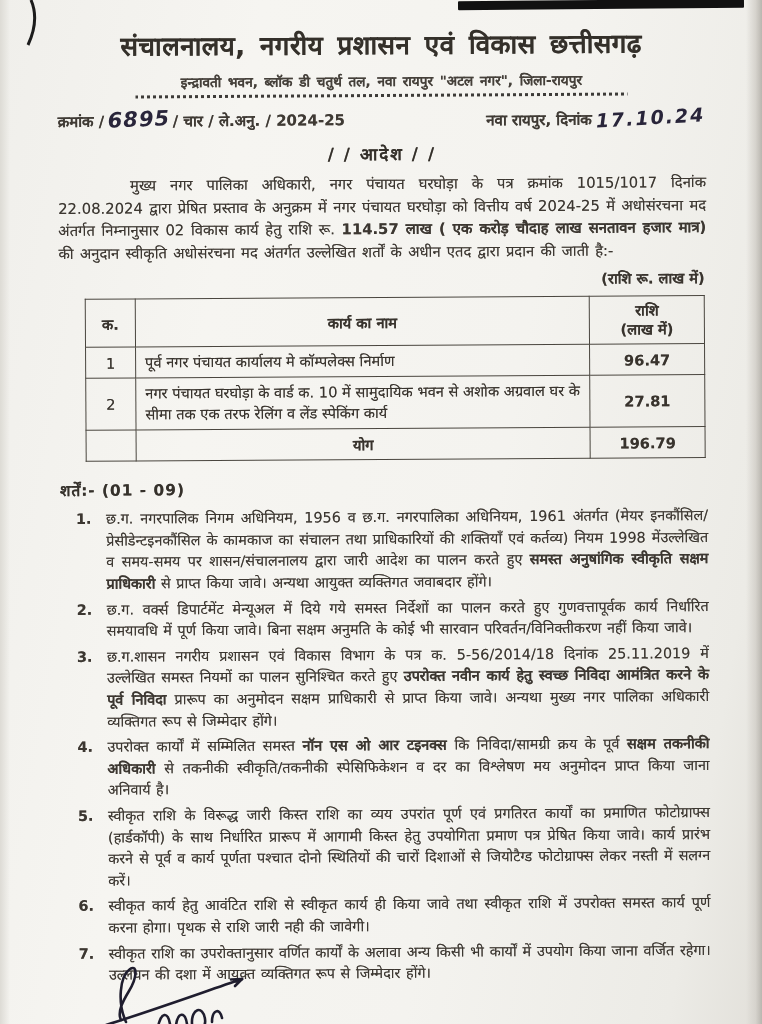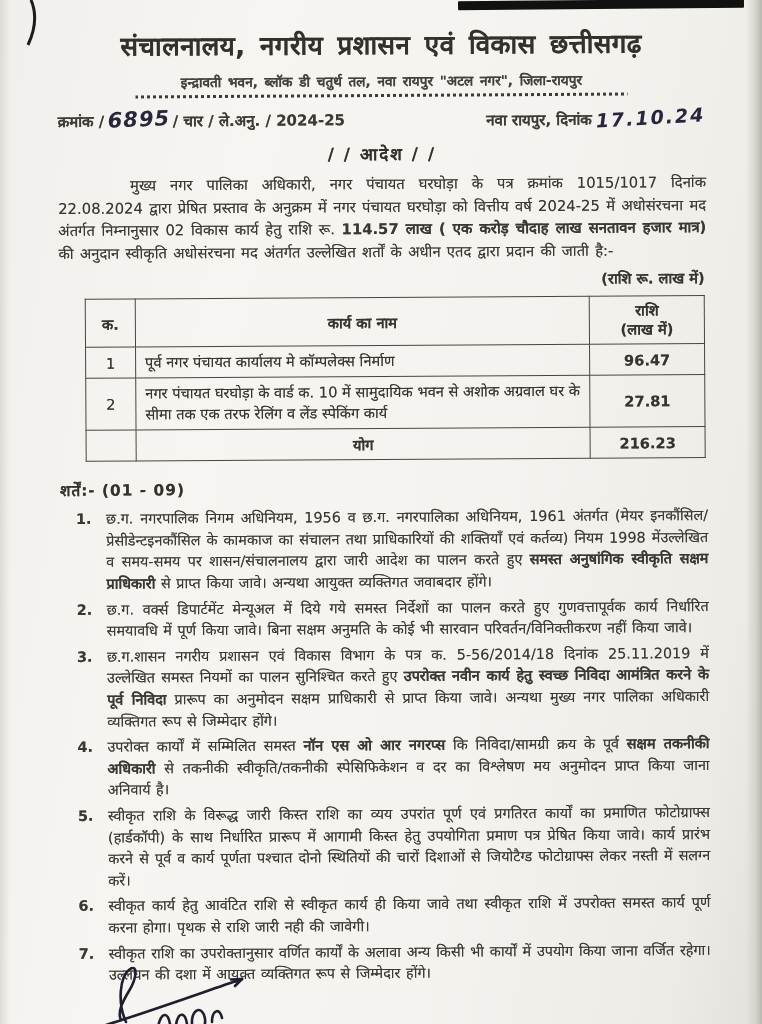--- a/index.html
+++ b/index.html
@@ -143,21 +143,21 @@
           <td class="amt">96.47</td>
         </tr>
         <tr>
           <td class="sno">2</td>
           <td class="name">नगर पंचायत घरघोड़ा के वार्ड क. 10 में सामुदायिक भवन से अशोक अग्रवाल घर के सीमा तक एक तरफ रेलिंग व लेंड स्पेकिंग कार्य</td>
           <td class="amt">27.81</td>
         </tr>
         <tr>
           <td class="sno"></td>
           <td class="total-label">योग</td>
-          <td class="amt">216.23</td>
+          <td class="amt">196.79</td>
         </tr>
       </tbody>
     </table>
 
     <div class="conditions">
       <div class="cond-heading">शर्तें:- (01 - 09)</div>
       <div class="cond-list">
 
         <div class="cond-item">
           <span class="cond-num">1.</span><span>छ.ग. नगरपालिक निगम अधिनियम, 1956 व छ.ग. नगरपालिका अधिनियम, 1961 अंतर्गत (मेयर इनकौंसिल/प्रेसीडेन्टइनकौंसिल के कामकाज का संचालन तथा प्राधिकारियों की शक्तियाँ एवं कर्तव्य) नियम 1998 मेंउल्लेखित व समय-समय पर शासन/संचालनालय द्वारा जारी आदेश का पालन करते हुए </span><span class="b">समस्त अनुषांगिक स्वीकृति सक्षम प्राधिकारी</span><span> से प्राप्त किया जावे। अन्यथा आयुक्त व्यक्तिगत जवाबदार होंगे।</span>
@@ -165,21 +165,21 @@
 
         <div class="cond-item">
           <span class="cond-num">2.</span><span>छ.ग. वर्क्स डिपार्टमेंट मेन्यूअल में दिये गये समस्त निर्देशों का पालन करते हुए गुणवत्तापूर्वक कार्य निर्धारित समयावधि में पूर्ण किया जावे। बिना सक्षम अनुमति के कोई भी सारवान परिवर्तन/विनिक्तीकरण नहीं किया जावे।</span>
         </div>
 
         <div class="cond-item">
           <span class="cond-num">3.</span><span>छ.ग.शासन नगरीय प्रशासन एवं विकास विभाग के पत्र क. 5-56/2014/18 दिनांक 25.11.2019 में उल्लेखित समस्त नियमों का पालन सुनिश्चित करते हुए </span><span class="b">उपरोक्त नवीन कार्य हेतु स्वच्छ निविदा आमंत्रित करने के पूर्व निविदा</span><span> प्रारूप का अनुमोदन सक्षम प्राधिकारी से प्राप्त किया जावे। अन्यथा मुख्य नगर पालिका अधिकारी व्यक्तिगत रूप से जिम्मेदार होंगे।</span>
         </div>
 
         <div class="cond-item">
-          <span class="cond-num">4.</span><span>उपरोक्त कार्यों में सम्मिलित समस्त </span><span class="b">नॉन एस ओ आर नगरप्स</span><span> कि निविदा/सामग्री क्रय के पूर्व </span><span class="b">सक्षम तकनीकी अधिकारी</span><span> से तकनीकी स्वीकृति/तकनीकी स्पेसिफिकेशन व दर का विश्लेषण मय अनुमोदन प्राप्त किया जाना अनिवार्य है।</span>
+          <span class="cond-num">4.</span><span>उपरोक्त कार्यों में सम्मिलित समस्त </span><span class="b">नॉन एस ओ आर टइनक्स</span><span> कि निविदा/सामग्री क्रय के पूर्व </span><span class="b">सक्षम तकनीकी अधिकारी</span><span> से तकनीकी स्वीकृति/तकनीकी स्पेसिफिकेशन व दर का विश्लेषण मय अनुमोदन प्राप्त किया जाना अनिवार्य है।</span>
         </div>
 
         <div class="cond-item">
           <span class="cond-num">5.</span><span>स्वीकृत राशि के विरूद्ध जारी किस्त राशि का व्यय उपरांत पूर्ण एवं प्रगतिरत कार्यों का प्रमाणित फोटोग्राफ्स (हार्डकॉपी) के साथ निर्धारित प्रारूप में आगामी किस्त हेतु उपयोगिता प्रमाण पत्र प्रेषित किया जावे। कार्य प्रारंभ करने से पूर्व व कार्य पूर्णता पश्चात दोनो स्थितियों की चारों दिशाओं से जियोटैग्ड फोटोग्राफ्स लेकर नस्ती में सलग्न करें।</span>
         </div>
 
         <div class="cond-item">
           <span class="cond-num">6.</span><span>स्वीकृत कार्य हेतु आवंटित राशि से स्वीकृत कार्य ही किया जावे तथा स्वीकृत राशि में उपरोक्त समस्त कार्य पूर्ण करना होगा। पृथक से राशि जारी नही की जावेगी।</span>
         </div>
 

